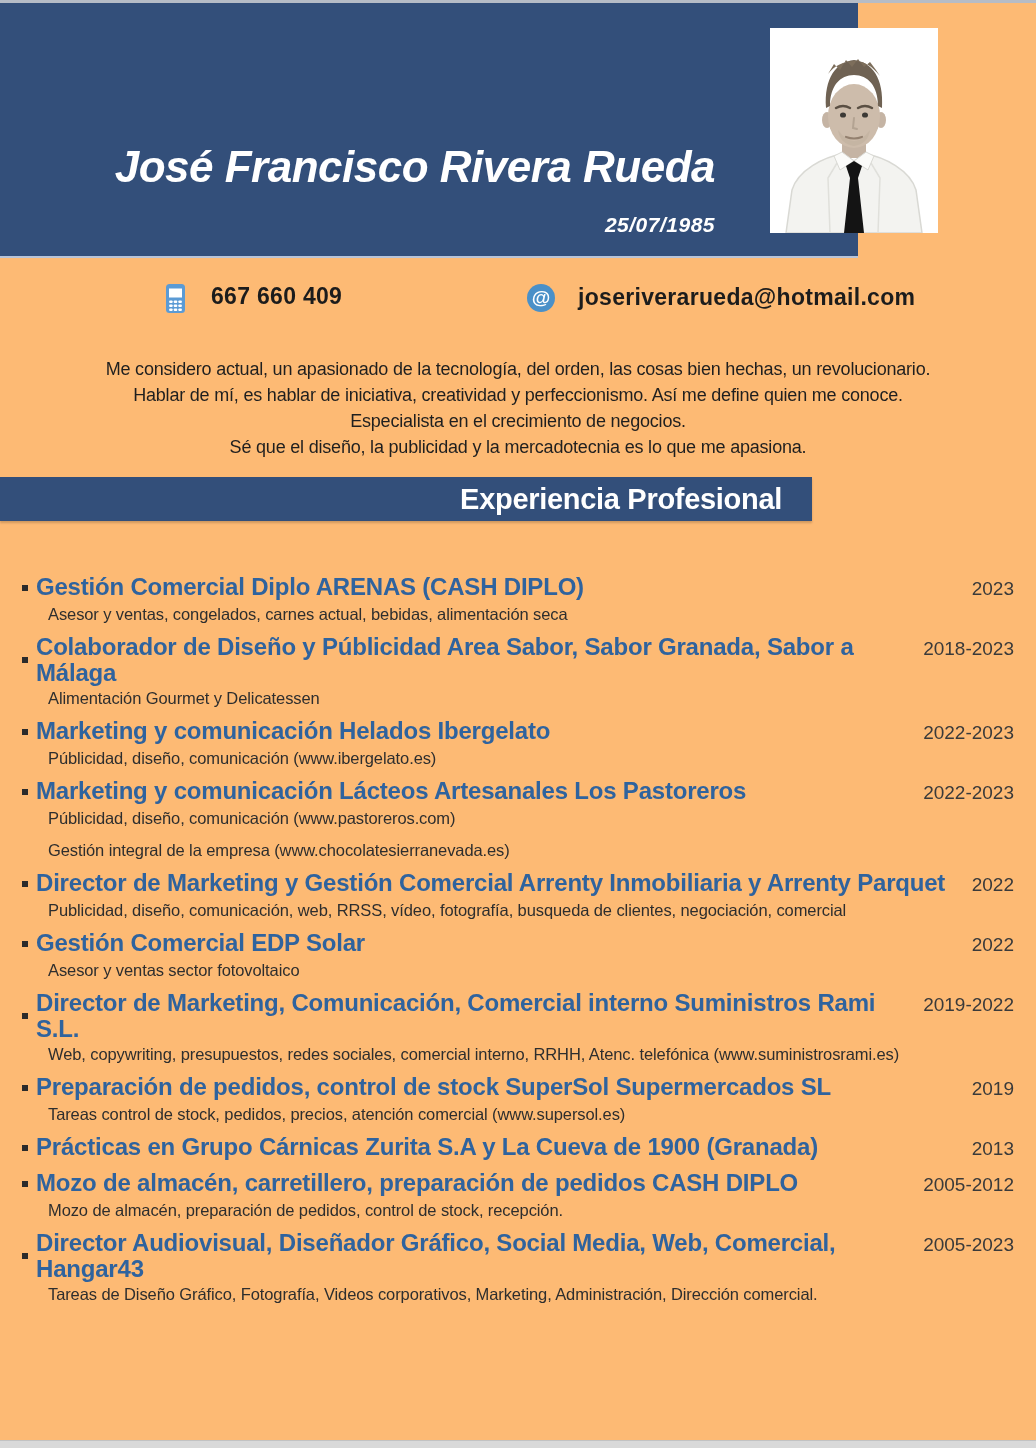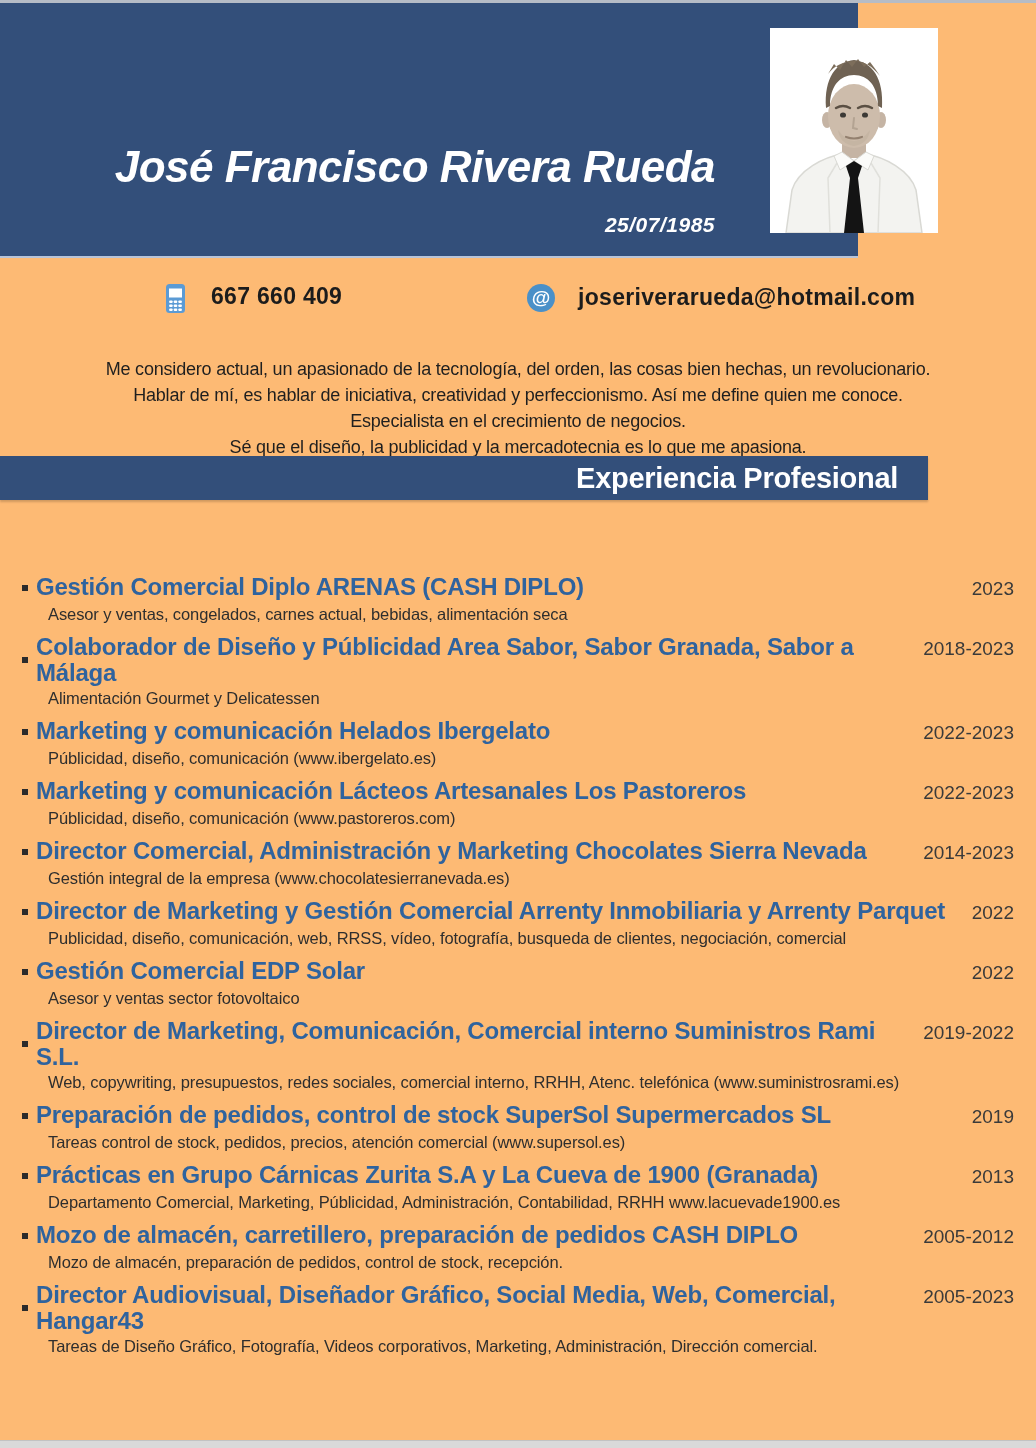--- a/index.html
+++ b/index.html
@@ -39,21 +39,21 @@
   }
 
   
   .summary{
     position:absolute;left:0;top:356px;width:1036px;text-align:center;
     font-size:18px;line-height:26px;color:#1f1f1f;letter-spacing:-0.2px;
   }
 
   
   .section-bar{
-    position:absolute;left:0;top:456px;width:928px;height:44px;background:#334f7a;
+    position:absolute;left:0;top:477px;width:812px;height:44px;background:#334f7a;
     box-shadow:0 2px 2px rgba(0,0,0,0.18);
   }
   .section-title{
     color:#ffffff;font-size:29px;font-weight:bold;line-height:44px;
     text-align:right;padding-right:30px;letter-spacing:-0.3px;
   }
 
   
   .experience{position:absolute;left:22px;top:574px;width:992px;}
   .entry{margin-bottom:8px;}
@@ -180,25 +180,20 @@
       </div>
       <div class="entry">
         <div class="entry-head">
           <span class="bullet"></span>
           <span class="entry-title">Marketing y comunicación Lácteos Artesanales Los Pastoreros</span>
           <span class="entry-year">2022-2023</span>
         </div>
         <div class="entry-desc">Públicidad, diseño, comunicación (www.pastoreros.com)</div>
       </div>
       <div class="entry">
-        <div class="entry-head">
-          <span class="bullet"></span>
-          <span class="entry-title">Director Comercial, Administración y Marketing Chocolates Sierra Nevada</span>
-          <span class="entry-year">2014-2023</span>
-        </div>
         <div class="entry-desc">Gestión integral de la empresa (www.chocolatesierranevada.es)</div>
       </div>
       <div class="entry">
         <div class="entry-head">
           <span class="bullet"></span>
           <span class="entry-title">Director de Marketing y Gestión Comercial Arrenty Inmobiliaria y Arrenty Parquet</span>
           <span class="entry-year">2022</span>
         </div>
         <div class="entry-desc">Publicidad, diseño, comunicación, web, RRSS, vídeo, fotografía, busqueda de clientes, negociación, comercial</div>
       </div>
@@ -225,21 +220,20 @@
           <span class="entry-year">2019</span>
         </div>
         <div class="entry-desc">Tareas control de stock, pedidos, precios, atención comercial (www.supersol.es)</div>
       </div>
       <div class="entry">
         <div class="entry-head">
           <span class="bullet"></span>
           <span class="entry-title">Prácticas en Grupo Cárnicas Zurita S.A y La Cueva de 1900 (Granada)</span>
           <span class="entry-year">2013</span>
         </div>
-        <div class="entry-desc">Departamento Comercial, Marketing, Públicidad, Administración, Contabilidad, RRHH   www.lacuevade1900.es</div>
       </div>
       <div class="entry">
         <div class="entry-head">
           <span class="bullet"></span>
           <span class="entry-title">Mozo de almacén, carretillero, preparación de pedidos CASH DIPLO</span>
           <span class="entry-year">2005-2012</span>
         </div>
         <div class="entry-desc">Mozo de almacén, preparación de pedidos, control de stock, recepción.</div>
       </div>
       <div class="entry">

